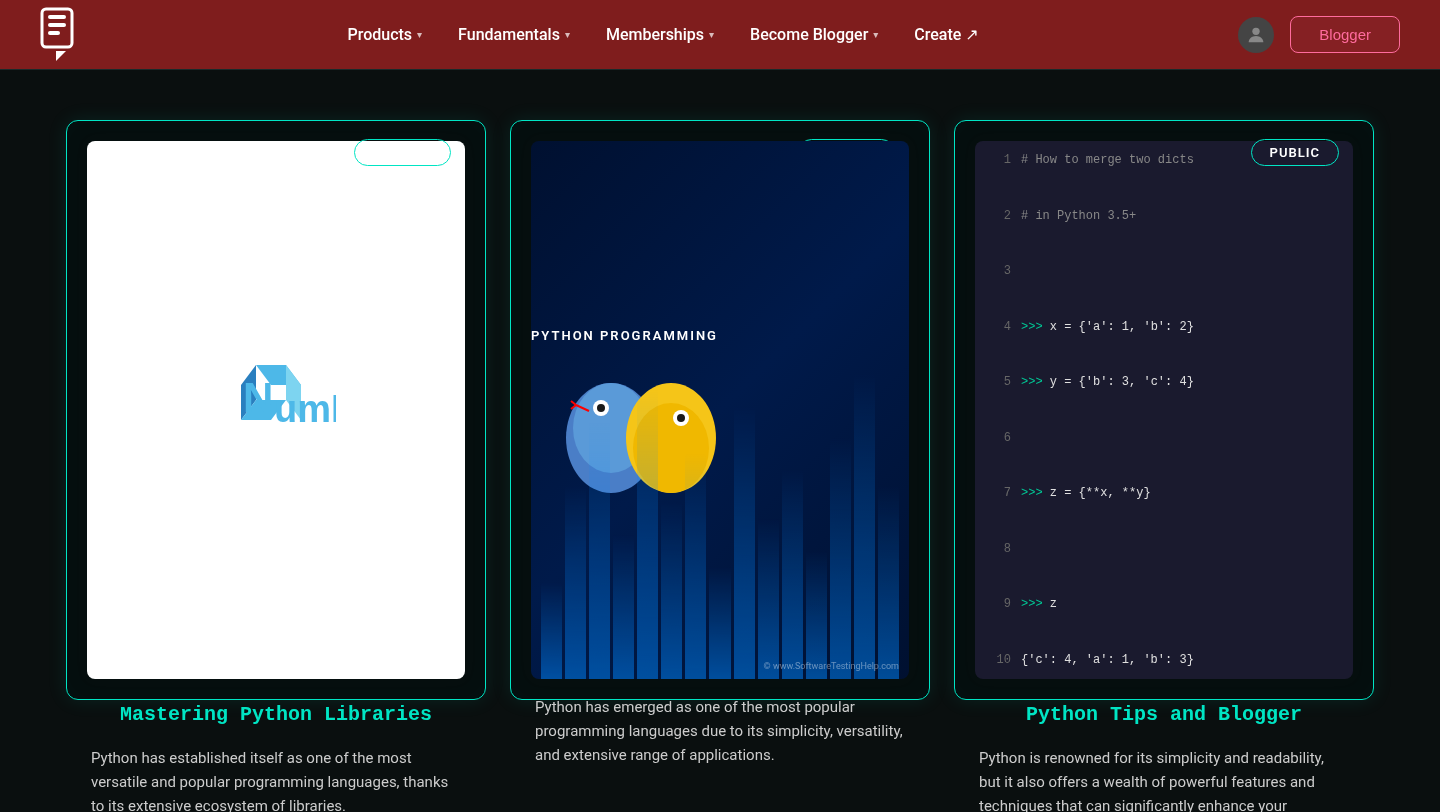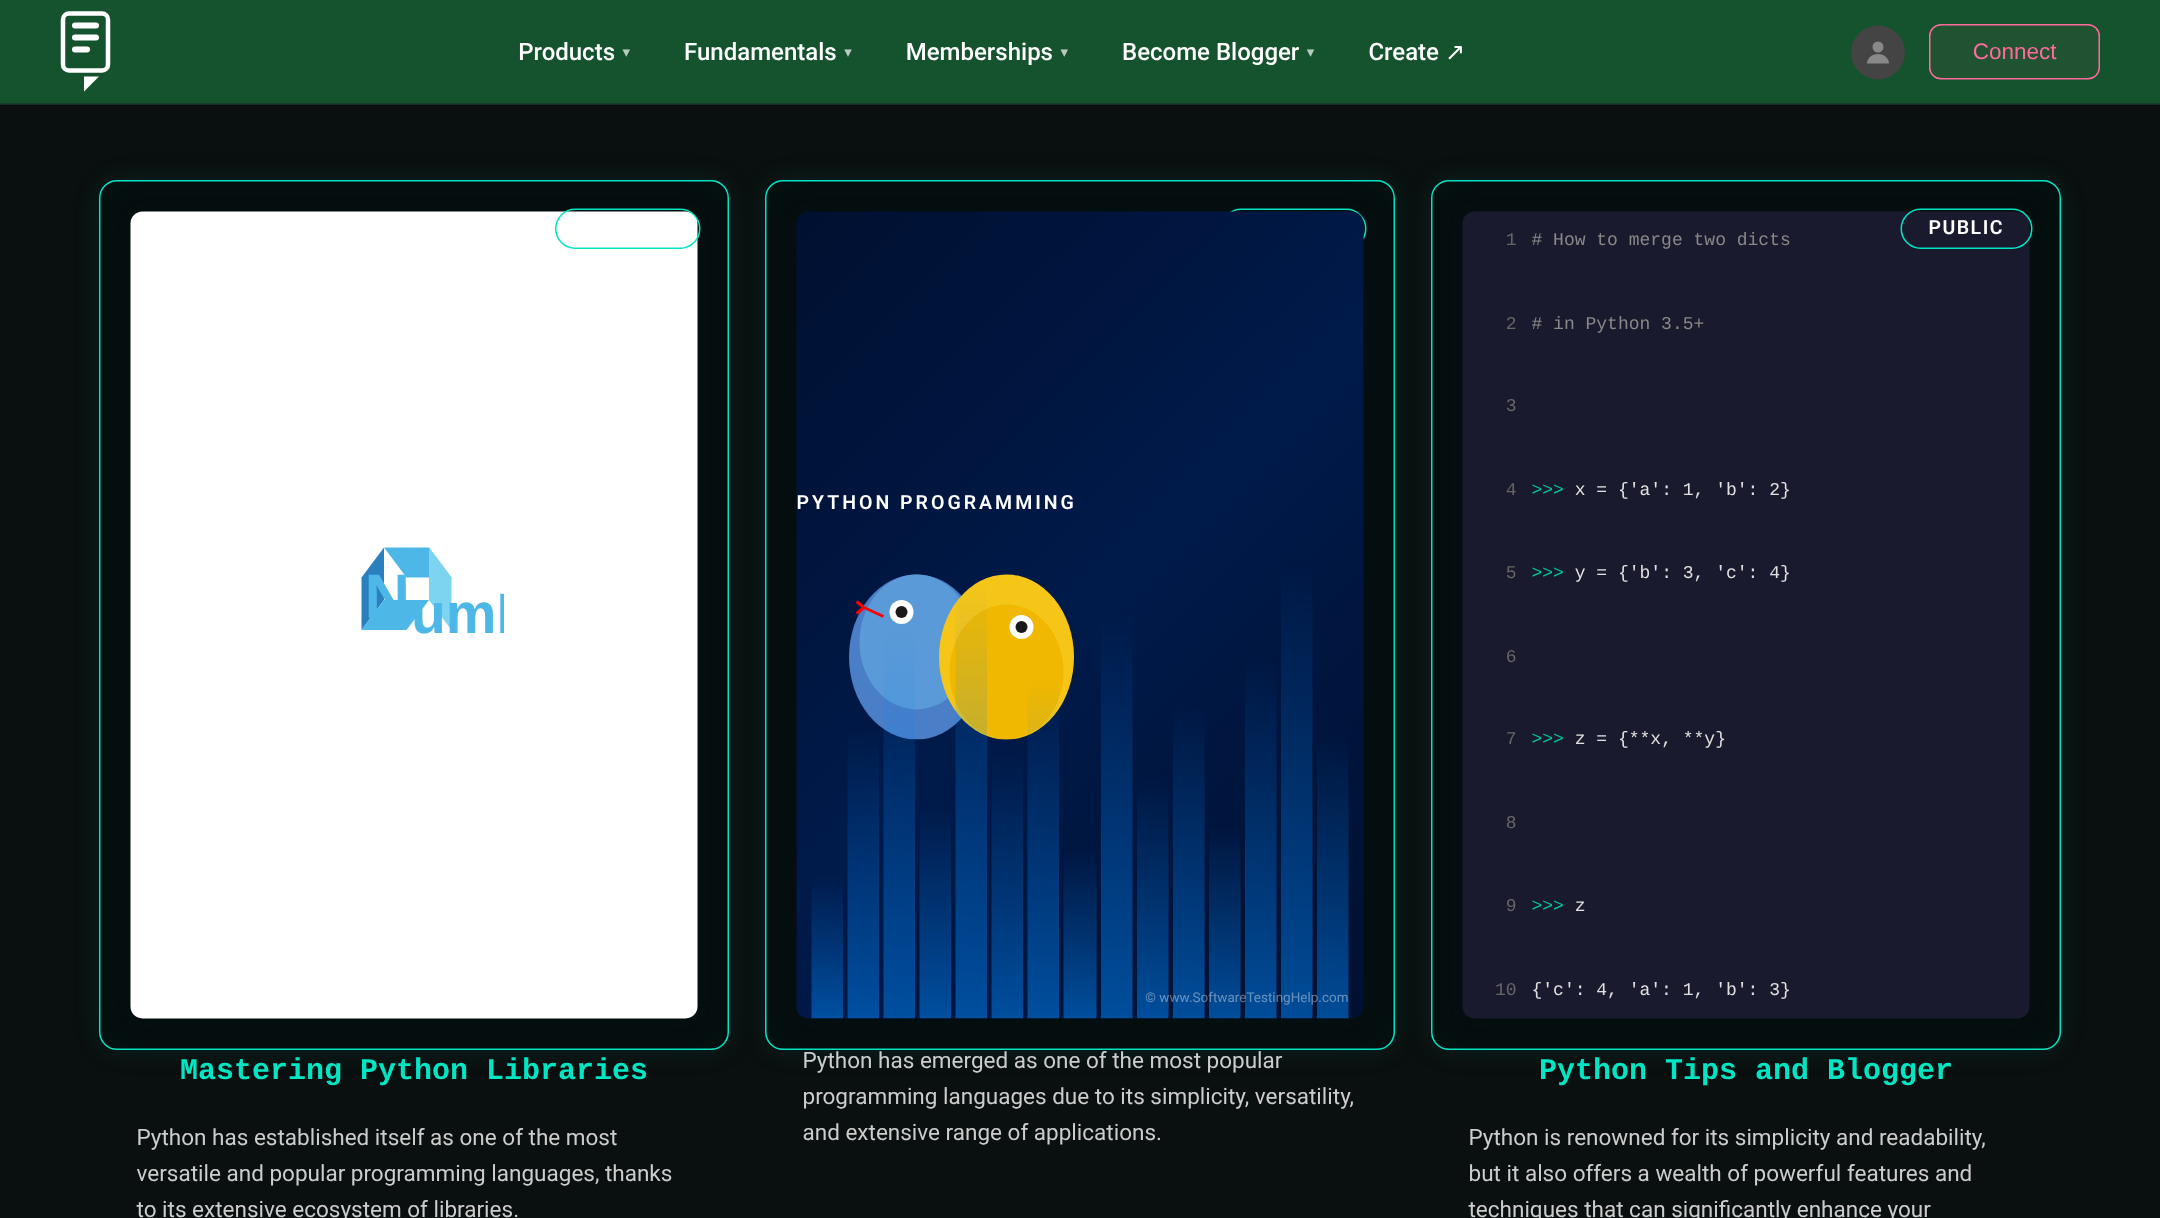--- a/index.html
+++ b/index.html
@@ -12,21 +12,21 @@
       width: 1440px;
     }
 
     
     nav {
       display: flex;
       align-items: center;
       justify-content: space-between;
       padding: 0 40px;
       height: 70px;
-      background-color: #14532d;
+      background-color: #7f1d1d;
       border-bottom: 1px solid #1a2a2a;
     }
 
     .nav-logo {
       display: flex;
       align-items: center;
     }
 
     .logo-svg {
       width: 48px;
@@ -107,21 +107,21 @@
       position: relative;
       box-shadow: 0 0 20px rgba(0, 229, 196, 0.1), inset 0 0 30px rgba(0, 229, 196, 0.02);
       display: flex;
       flex-direction: column;
       gap: 16px;
     }
 
     .card-badge {
       position: absolute;
       top: 18px;
-      right: 18px;
+      right: 34px;
       border: 1.5px solid #00e5c4;
       border-radius: 20px;
       padding: 5px 18px;
       font-size: 13px;
       font-weight: 600;
       color: #ffffff;
       letter-spacing: 1px;
     }
 
     .card-image {
@@ -277,21 +277,21 @@
     </div>
   </div>
 
   <div class="nav-actions">
     <div class="avatar-icon">
       <svg width="22" height="22" viewBox="0 0 24 24" fill="#888">
         <circle cx="12" cy="8" r="4"></circle>
         <path d="M4 20c0-4 3.6-7 8-7s8 3 8 7" fill="#888"></path>
       </svg>
     </div>
-    <button class="connect-btn">Connect</button>
+    <button class="connect-btn">Blogger</button>
   </div>
 </nav>
 
 <div class="main-content">
 
   <div class="card">
     <div class="card-badge">PRIVATE</div>
     <div class="card-image numpy-image">
       <div class="numpy-logo">
         <svg width="120" height="120" viewBox="0 0 120 120">

